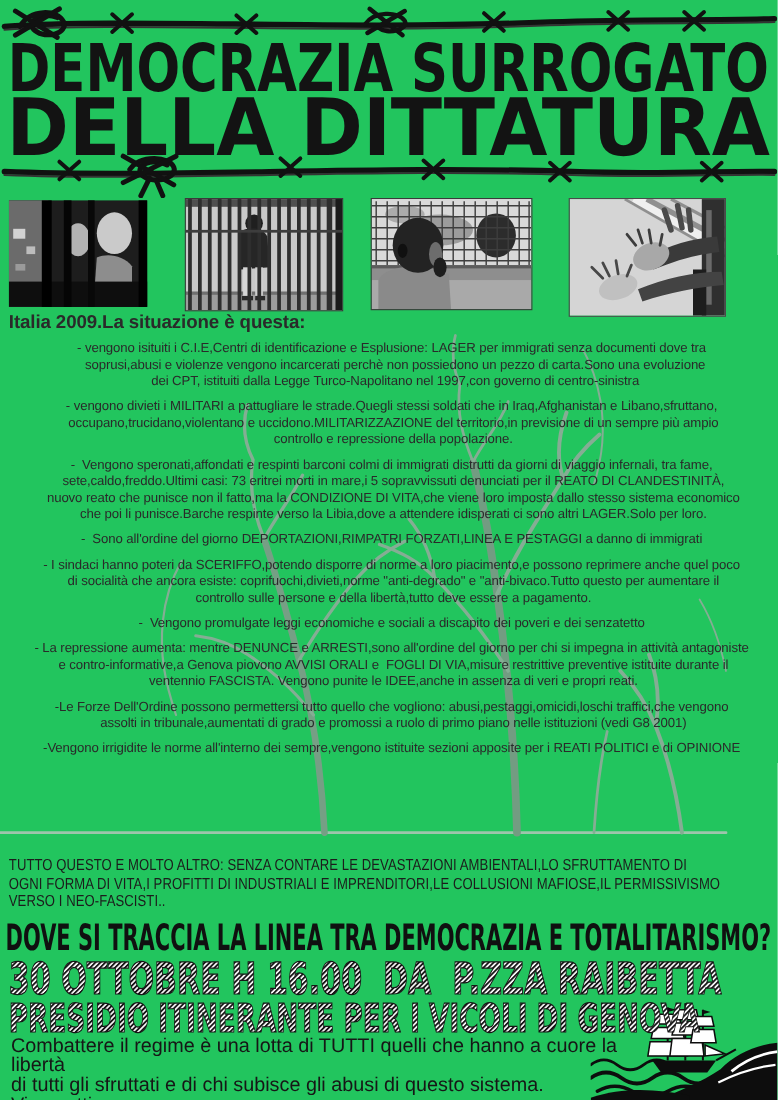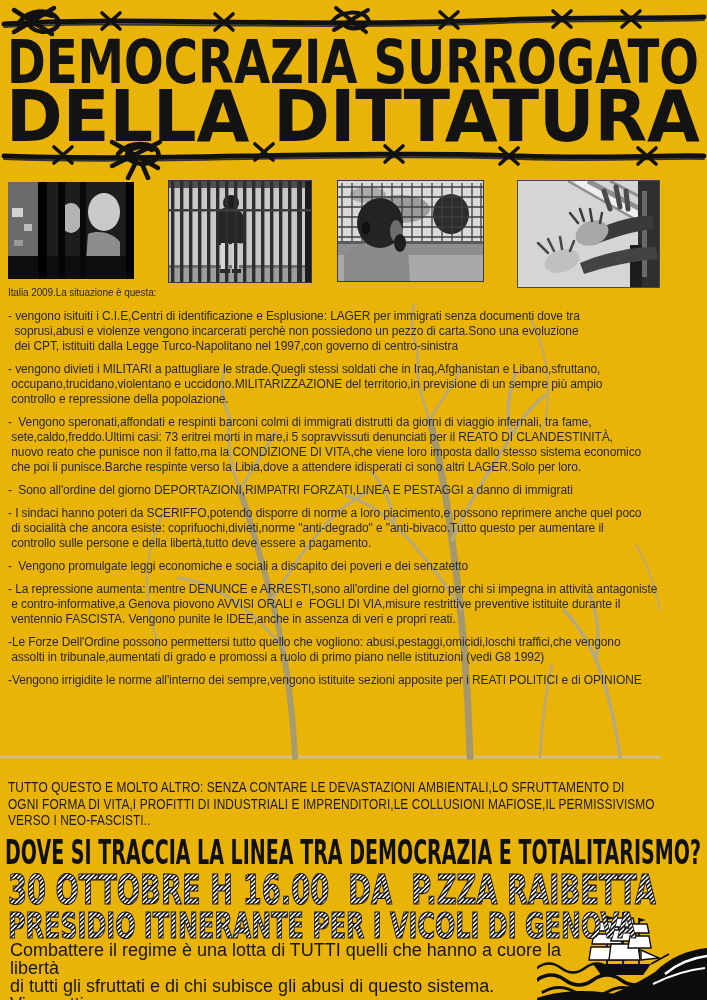--- a/index.html
+++ b/index.html
@@ -1,19 +1,19 @@
 <!DOCTYPE html>
 <html><head>
 <meta charset="utf-8">
 <style>
   html,body{margin:0;padding:0;}
   body{background:#ffffff;}
   .page{
     position:relative;width:707px;height:1000px;margin:0;
-    background:#eab308;overflow:hidden;
+    background:#22c55e;overflow:hidden;
     font-family:"Liberation Sans",sans-serif;color:#262626;
   }
   .abs{position:absolute;}
   svg text{font-family:"DejaVu Sans",sans-serif;}
 
   
   .wire-top{top:2px;left:0;}
   .wire-bottom{top:138px;left:0;}
 
   
@@ -24,22 +24,22 @@
   .photo-1{left:8px;top:182px;}
   .photo-2{left:168px;border:1px solid #3a3a3a;}
   .photo-3{left:337px;border:1px solid #3a3a3a;}
   .photo-4{left:517px;border:1px solid #4a4a4a;}
 
   
   .body-text{
     position:absolute;top:285px;left:8px;width:696px;height:480px;overflow:hidden;
     font-size:12px;line-height:15px;letter-spacing:-0.1px;color:#2a2a2a;z-index:2;
   }
-  .intro{margin:0 0 9px 0;font-size:10px;}
-  .bullet{white-space:pre-wrap;margin:0 0 8px 0;}
+  .intro{margin:0 0 9px 0;font-size:17px;font-weight:bold;}
+  .bullet{white-space:pre-wrap;margin:0 0 8px 0;text-align:center;}
 
   .summary{
     position:absolute;top:779px;left:8px;width:850px;
     transform:scaleX(0.82);transform-origin:0 0;
     font-size:14.5px;line-height:16.5px;white-space:pre-line;
     color:#1c1c1c;z-index:2;letter-spacing:0.1px;
   }
   .question-svg{top:836px;left:0;z-index:2;}
   .event-svg{top:870px;left:0;z-index:2;}
 
@@ -255,21 +255,21 @@
  che poi li punisce.Barche respinte verso la Libia,dove a attendere idisperati ci sono altri LAGER.Solo per loro.</div>
     <div class="bullet">-  Sono all'ordine del giorno DEPORTAZIONI,RIMPATRI FORZATI,LINEA E PESTAGGI a danno di immigrati</div>
     <div class="bullet">- I sindaci hanno poteri da SCERIFFO,potendo disporre di norme a loro piacimento,e possono reprimere anche quel poco
  di socialità che ancora esiste: coprifuochi,divieti,norme "anti-degrado" e "anti-bivaco.Tutto questo per aumentare il
  controllo sulle persone e della libertà,tutto deve essere a pagamento.</div>
     <div class="bullet">-  Vengono promulgate leggi economiche e sociali a discapito dei poveri e dei senzatetto</div>
     <div class="bullet">- La repressione aumenta: mentre DENUNCE e ARRESTI,sono all'ordine del giorno per chi si impegna in attività antagoniste
  e contro-informative,a Genova piovono AVVISI ORALI e  FOGLI DI VIA,misure restrittive preventive istituite durante il
  ventennio FASCISTA. Vengono punite le IDEE,anche in assenza di veri e propri reati.</div>
     <div class="bullet">-Le Forze Dell'Ordine possono permettersi tutto quello che vogliono: abusi,pestaggi,omicidi,loschi traffici,che vengono
- assolti in tribunale,aumentati di grado e promossi a ruolo di primo piano nelle istituzioni (vedi G8 1992)</div>
+ assolti in tribunale,aumentati di grado e promossi a ruolo di primo piano nelle istituzioni (vedi G8 2001)</div>
     <div class="bullet">-Vengono irrigidite le norme all'interno dei sempre,vengono istituite sezioni apposite per i REATI POLITICI e di OPINIONE</div>
   </div>
 
   <div class="summary">TUTTO QUESTO E MOLTO ALTRO: SENZA CONTARE LE DEVASTAZIONI AMBIENTALI,LO SFRUTTAMENTO DI
 OGNI FORMA DI VITA,I PROFITTI DI INDUSTRIALI E IMPRENDITORI,LE COLLUSIONI MAFIOSE,IL PERMISSIVISMO
 VERSO I NEO-FASCISTI..</div>
 
   <svg class="abs question-svg" width="707" height="34" viewBox="0 0 707 34">
     <text x="5" y="28" font-size="33" font-weight="bold" fill="#101010" textLength="696" lengthAdjust="spacingAndGlyphs" style="white-space:pre">DOVE SI TRACCIA LA LINEA TRA DEMOCRAZIA E TOTALITARISMO?</text>
   </svg>

